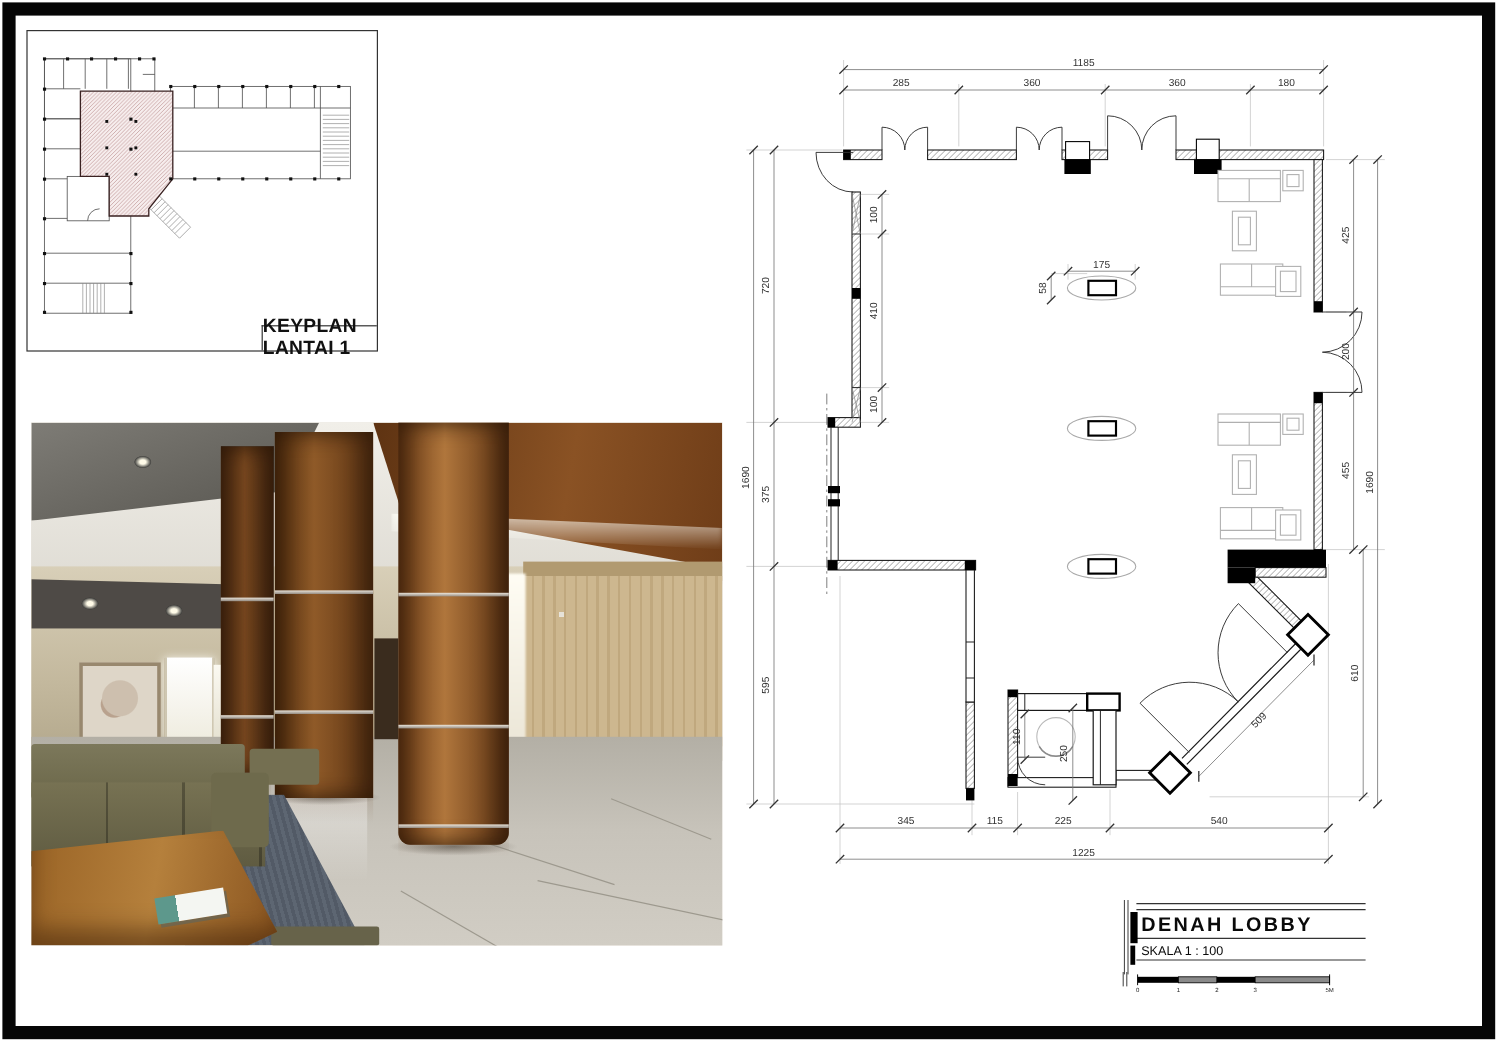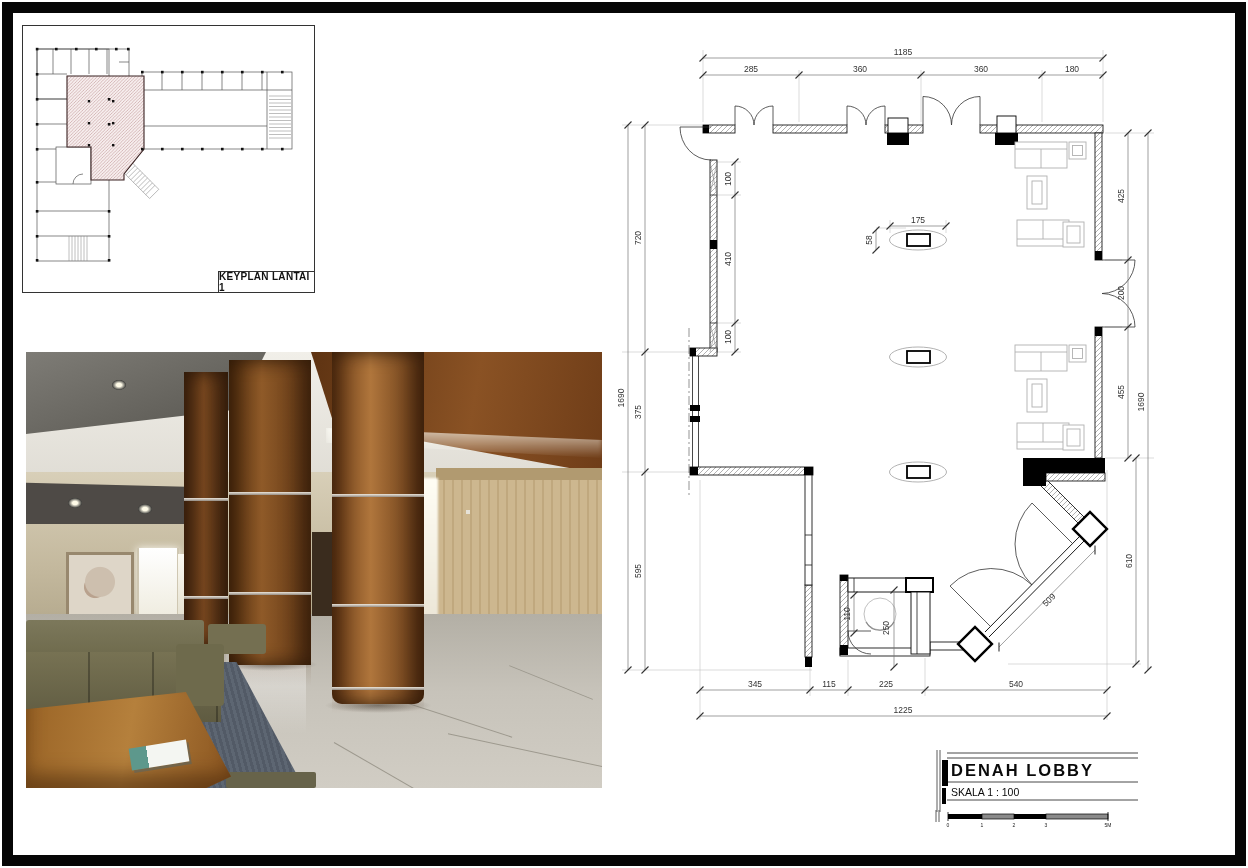--- a/index.html
+++ b/index.html
@@ -2,21 +2,21 @@
 <html><head>
 <meta charset="utf-8">
 <style>
   html,body{margin:0;padding:0;background:#fff;}
   body{position:relative;width:1248px;height:868px;font-family:"Liberation Sans",sans-serif;overflow:hidden;}
   .frame{position:absolute;inset:2px;border:11px solid #060606;pointer-events:none;z-index:50;}
 
   
   #keyplan{position:absolute;left:22px;top:25px;width:291px;height:266px;border:1px solid #333;background:#fff;}
   #keyplan-label{position:absolute;left:195px;top:245px;width:95px;height:20px;border-top:1px solid #333;border-left:1px solid #333;
-    display:flex;align-items:center;justify-content:center;font-size:10px;font-weight:700;letter-spacing:.3px;color:#111;}
+    display:flex;align-items:center;justify-content:center;font-size:16px;font-weight:700;letter-spacing:.3px;color:#111;}
 
   
   #plan{position:absolute;left:608px;top:30px;width:560px;height:740px;}
   .dim-text{font-family:"Liberation Sans",sans-serif;font-size:8.5px;fill:#333;text-anchor:middle;}
 
   
   #titleblock{position:absolute;left:934px;top:748px;width:214px;height:92px;}
   .tb-title{font-family:"Liberation Sans",sans-serif;font-weight:700;font-size:16.5px;letter-spacing:2px;fill:#0a0a0a;}
   .tb-scale{font-family:"Liberation Sans",sans-serif;font-size:10.5px;fill:#0a0a0a;}
   .tb-tick{font-family:"Liberation Sans",sans-serif;font-size:5px;fill:#222;text-anchor:middle;}

